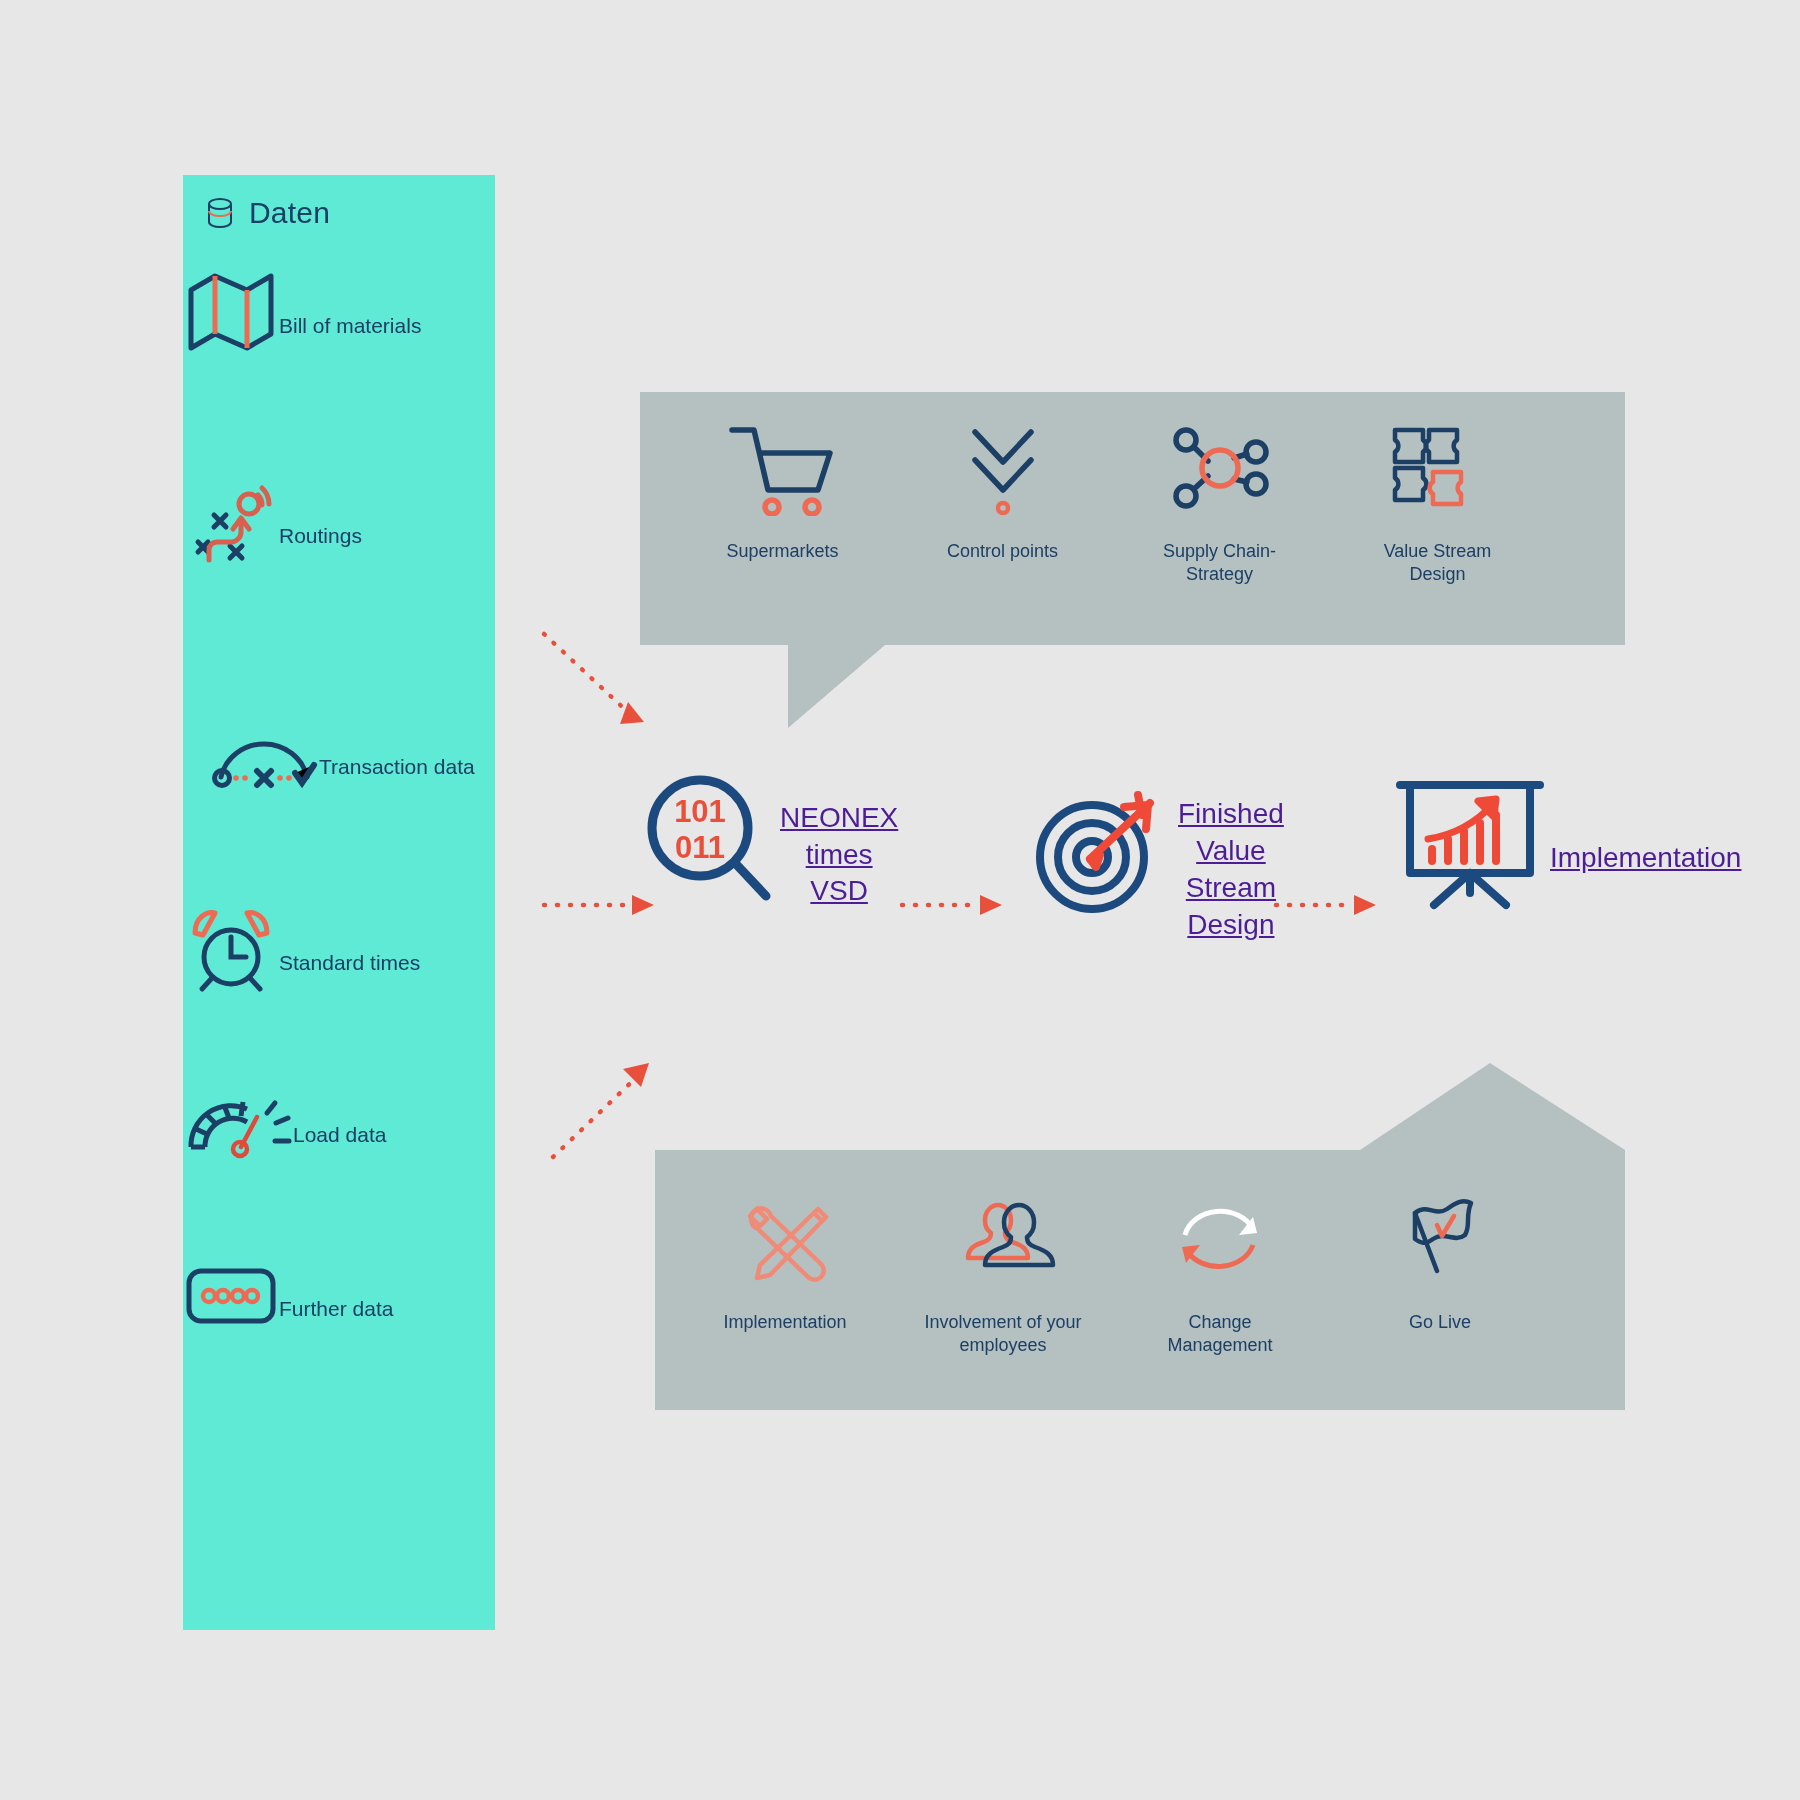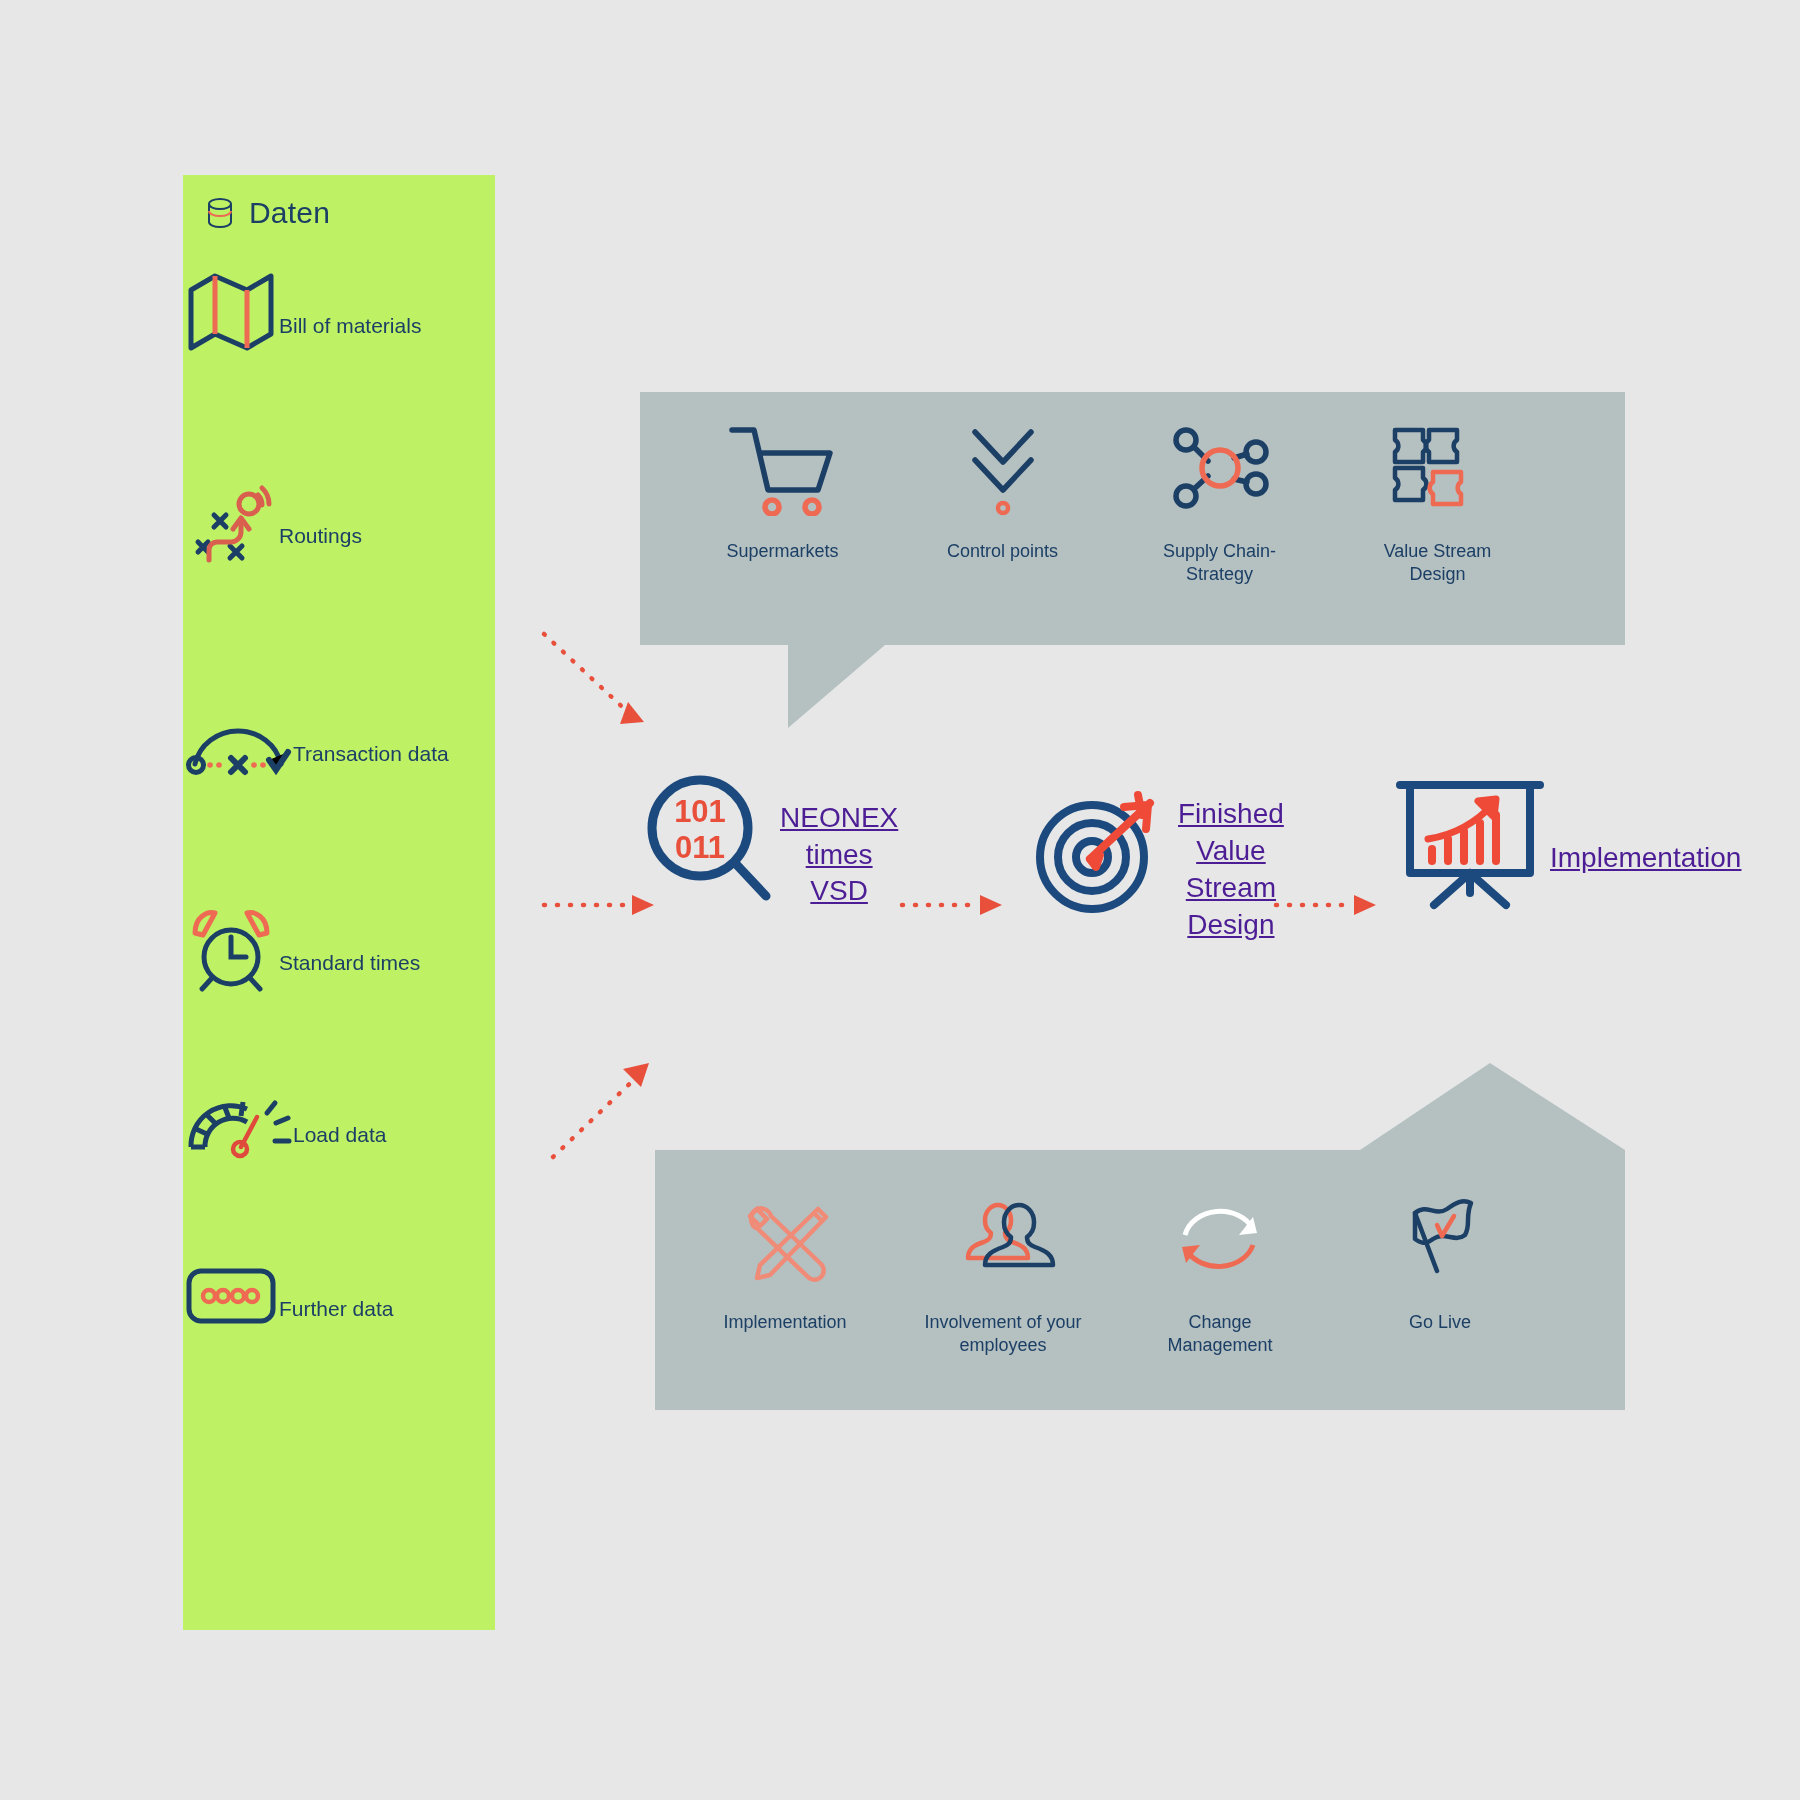--- a/index.html
+++ b/index.html
@@ -8,21 +8,21 @@
     background:#e7e7e7;
     font-family:"Liberation Sans", sans-serif;
     position:relative;
     overflow:hidden;
   }
   .stage{position:absolute;left:0;top:0;width:1800px;height:1800px;}
 
   
   #sidebar{
     position:absolute;left:183px;top:175px;width:312px;height:1455px;
-    background:#bef264;
+    background:#5eead4;
     box-sizing:border-box;
   }
   #sidebar-header{
     position:absolute;left:22px;top:22px;
     display:flex;align-items:center;gap:14px;
   }
   #sidebar-header .db-icon{width:30px;height:32px;display:block;}
   #sidebar-header .title{
     font-size:30px;color:#1c3f66;letter-spacing:.2px;line-height:1;
   }
@@ -236,21 +236,21 @@
             <path d="M50 49 L58 38 L66 49"></path>
             <circle cx="66" cy="24" r="10"></circle>
             <path d="M75 15 a14 14 0 0 1 4 10"></path>
             <path d="M79 8 a22 22 0 0 1 7 16"></path>
           </g>
         </svg>
       </span>
       <span class="lbl">Routings</span>
     </div>
 
-    <div class="data-item" style="top:527px;">
+    <div class="data-item" style="top:540px;padding-left:26px;">
       <span class="ico">
         <svg width="110" height="78" viewBox="0 0 110 78">
           <path d="M12 62 A44 42 0 0 1 98 62" fill="none" stroke="#1c3f66" stroke-width="5" stroke-linecap="round"></path>
           <circle cx="13" cy="63" r="7.5" fill="none" stroke="#1c3f66" stroke-width="5"></circle>
           <g stroke="#1c3f66" stroke-width="6" stroke-linecap="round">
             <path d="M48 56 L62 70 M48 70 L62 56"></path>
             <path d="M86 58 L93 68 L105 50"></path>
           </g>
           <g fill="#ef6a52">
             <circle cx="27" cy="63" r="2.8"></circle>

